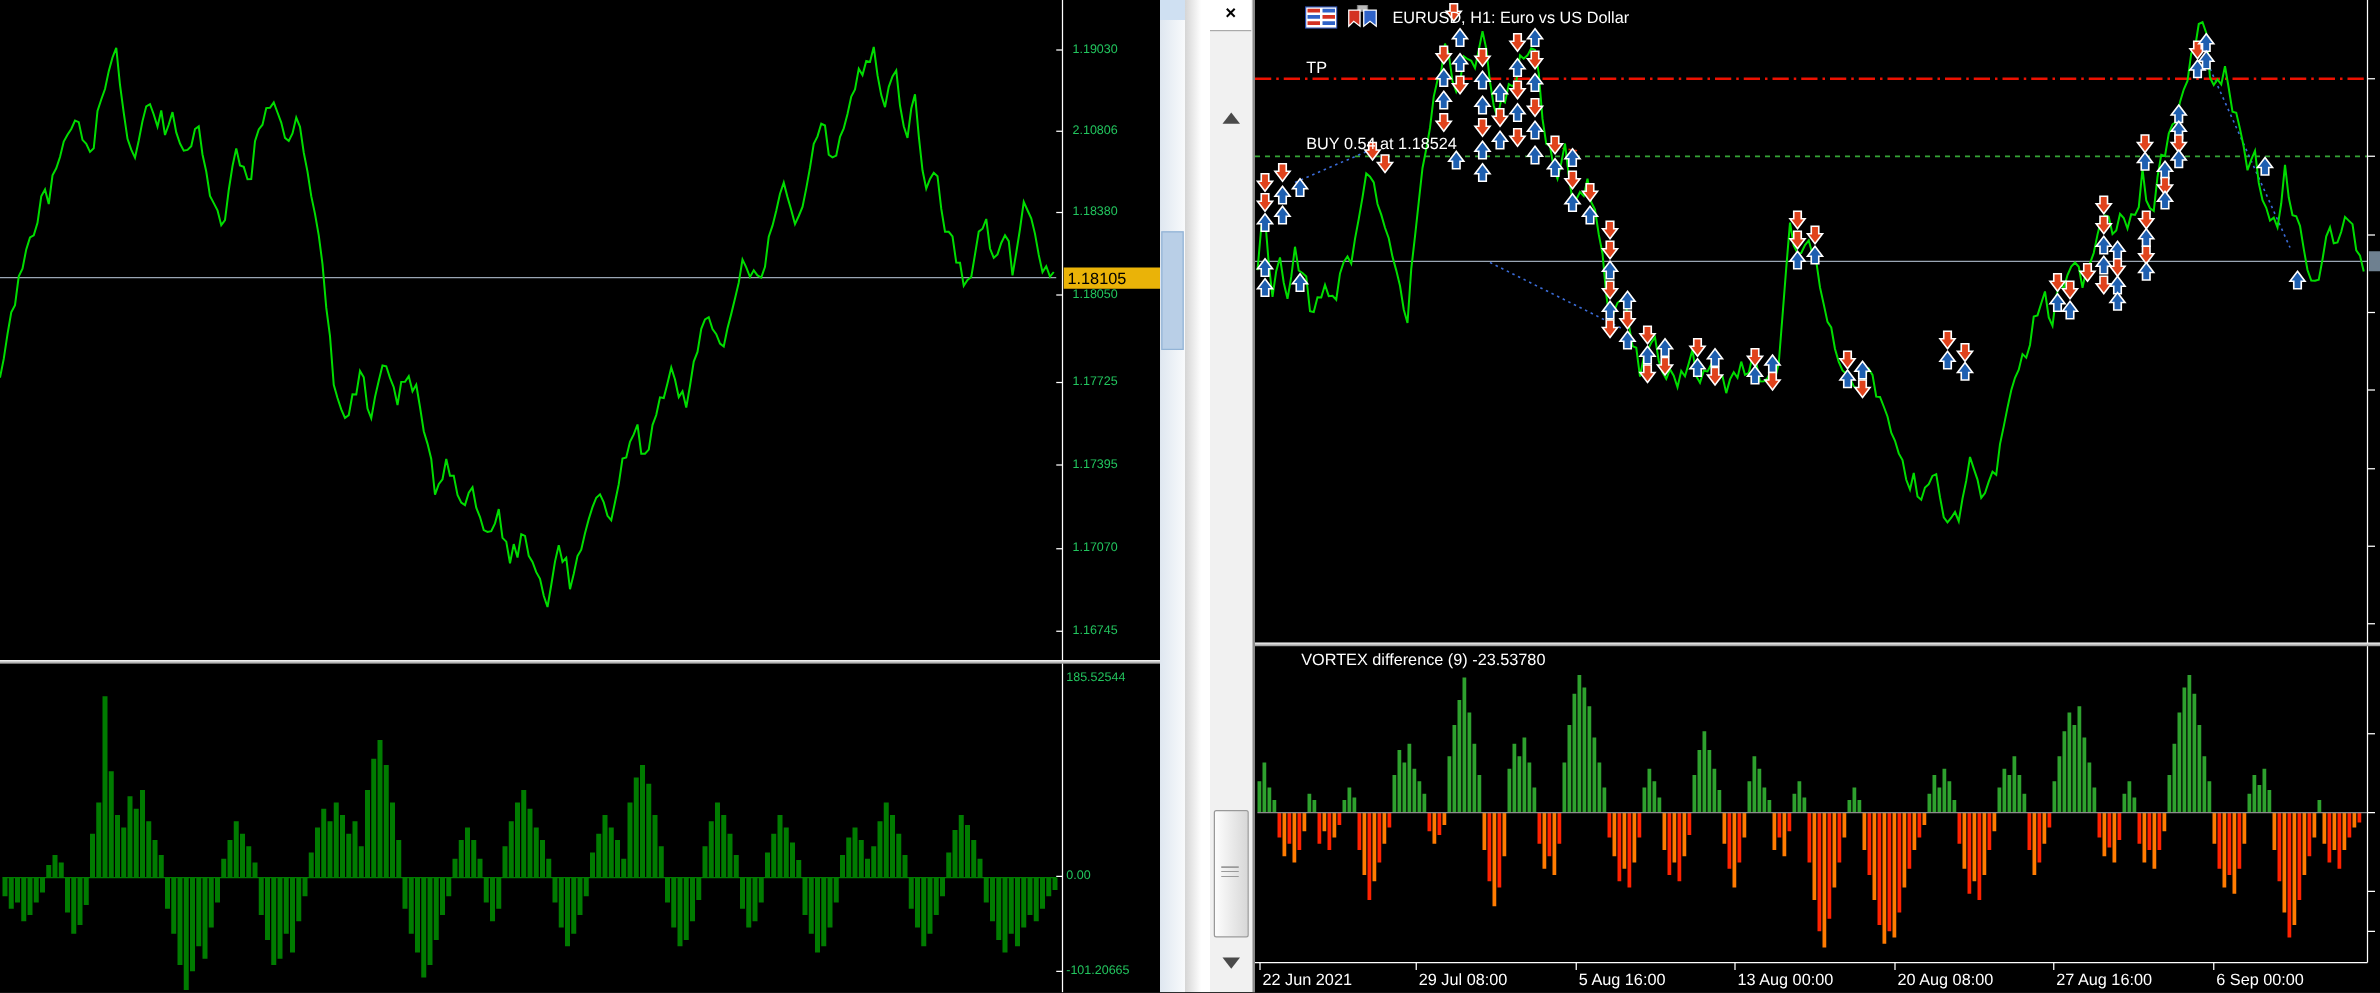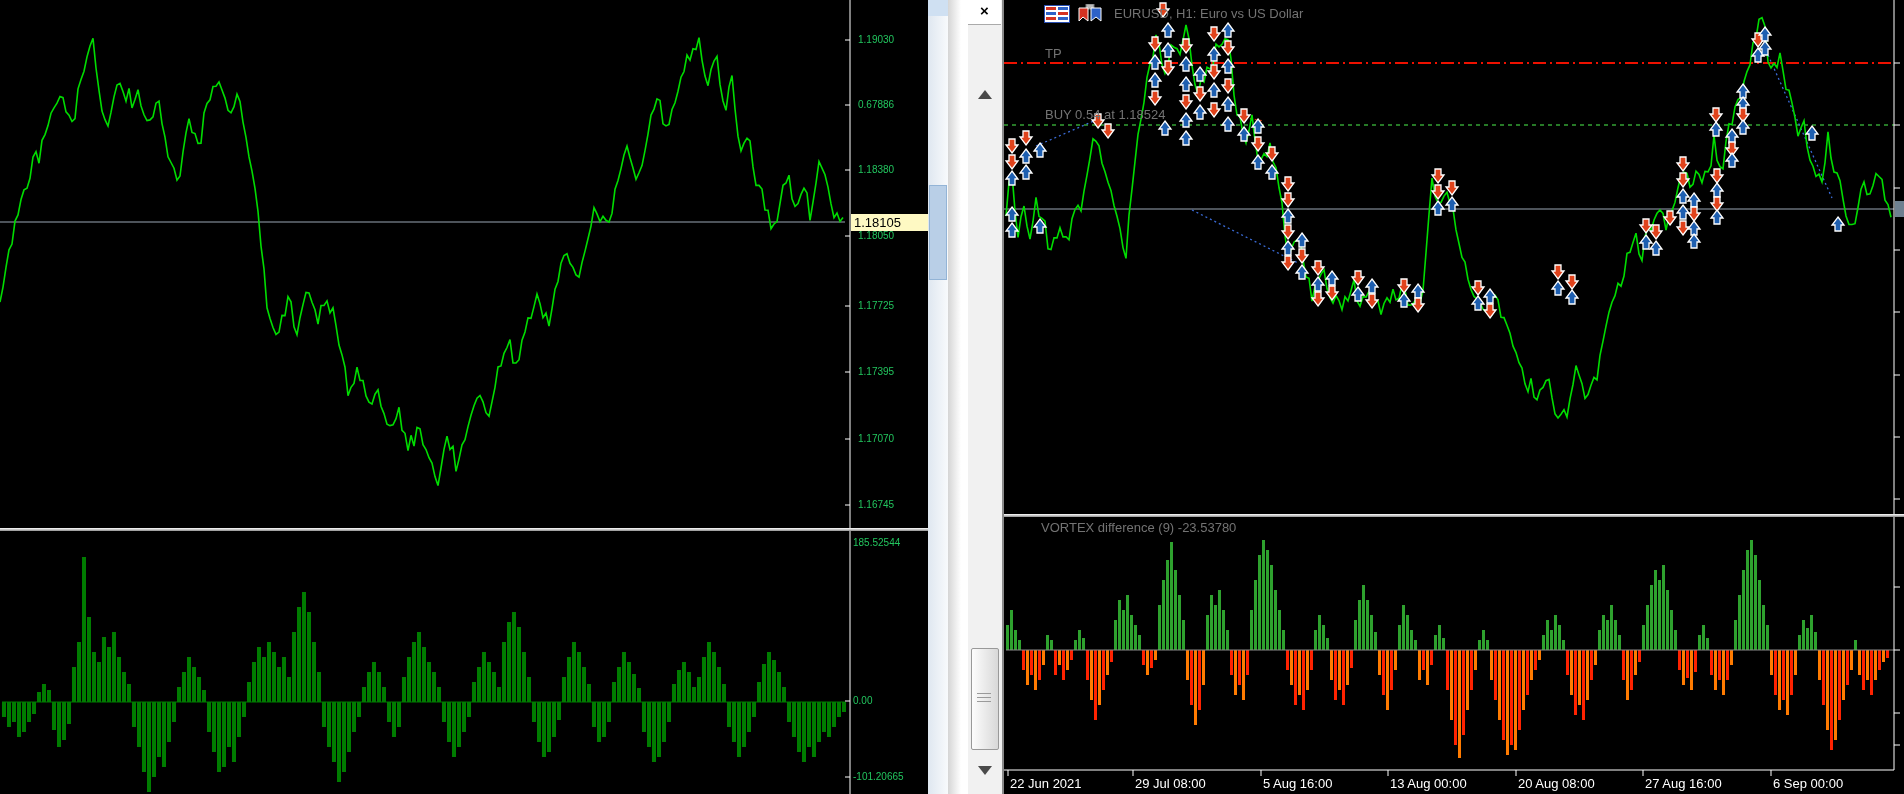--- a/index.html
+++ b/index.html
@@ -1,30 +1,30 @@
 <!DOCTYPE html>
 <html><head>
 <meta charset="utf-8">
 <style>
   html,body{margin:0;padding:0;background:#222;}
   #stage{position:relative;width:1904px;height:794px;background:#000;overflow:hidden;
          font-family:"Liberation Sans",sans-serif;}
   #gfx{position:absolute;left:0;top:0;}
-  .txt{position:absolute;color:#737373;font-size:13px;line-height:16px;white-space:pre;padding-left:32px;}
+  .txt{position:absolute;color:#ffffff;font-size:13px;line-height:16px;white-space:pre;padding-left:32px;}
   .lw-title{left:4px;top:3px;font-weight:bold;}
   .tri{display:inline-block;font-size:9px;margin:0 7px 0 2px;transform:translateY(-1px);}
   .ohlc{margin-left:12px;font-weight:bold;}
   .vortex-left{left:4px;top:536px;}
   .vortex-right{left:1009px;top:520px;}
   .tp-label{left:1013px;top:46px;}
   .buy-label{left:1013px;top:107px;}
   .sep{position:absolute;height:3px;background:linear-gradient(#ffffff,#8f8f8f);}
   .sep-left{left:0;top:528px;width:948px;}
   .sep-right{left:1004px;top:514px;width:900px;}
-  .price-tag{position:absolute;left:851px;top:214px;width:77px;height:17px;background:#fef9c3;
+  .price-tag{position:absolute;left:851px;top:214px;width:77px;height:17px;background:#eab308;
              color:#000;font-size:13px;line-height:17px;padding-left:3px;}
   .lw-scroll{position:absolute;left:928px;top:0;width:20px;height:794px;
              background:linear-gradient(to right,#dfe7f0,#f8fafc);}
   .lw-cap{position:absolute;left:0;top:0;width:20px;height:16px;background:#cfe0f2;}
   .lw-thumb{position:absolute;left:1px;top:185px;width:16px;height:93px;background:#b9cfe7;
             border:1px solid #93b4d6;}
   .white-strip{position:absolute;left:948px;top:0;width:20px;height:794px;
                background:linear-gradient(to right,#d5d5d5,#ffffff 65%);}
   .scrollcol{position:absolute;left:968px;top:0;width:34px;height:794px;background:#f1f1f1;
              border-right:2px solid #8a8a8a;}
@@ -598,21 +598,21 @@
       <line x1="1133" y1="770" x2="1133" y2="776" stroke="#ffffff" stroke-width="1"></line>
       <line x1="1261" y1="770" x2="1261" y2="776" stroke="#ffffff" stroke-width="1"></line>
       <line x1="1388" y1="770" x2="1388" y2="776" stroke="#ffffff" stroke-width="1"></line>
       <line x1="1516" y1="770" x2="1516" y2="776" stroke="#ffffff" stroke-width="1"></line>
       <line x1="1643" y1="770" x2="1643" y2="776" stroke="#ffffff" stroke-width="1"></line>
       <line x1="1771" y1="770" x2="1771" y2="776" stroke="#ffffff" stroke-width="1"></line>
     </svg>
 
   <div id="labels">
       <div class="axis-lbl" style="left: 858px; top: 32px;">1.19030</div>
-      <div class="axis-lbl" style="left: 858px; top: 97px;">0.67886</div>
+      <div class="axis-lbl" style="left: 858px; top: 97px;">2.10806</div>
       <div class="axis-lbl" style="left: 858px; top: 162px;">1.18380</div>
       <div class="axis-lbl" style="left: 858px; top: 228px;">1.18050</div>
       <div class="axis-lbl" style="left: 858px; top: 298px;">1.17725</div>
       <div class="axis-lbl" style="left: 858px; top: 364px;">1.17395</div>
       <div class="axis-lbl" style="left: 858px; top: 431px;">1.17070</div>
       <div class="axis-lbl" style="left: 858px; top: 497px;">1.16745</div>
       <div class="axis-lbl" style="left: 853px; top: 535px;">185.52544</div>
       <div class="axis-lbl" style="left: 853px; top: 693px;">0.00</div>
       <div class="axis-lbl" style="left: 853px; top: 769px;">-101.20665</div>
       <div class="time-lbl" style="left: 1010px;">22 Jun 2021</div>

